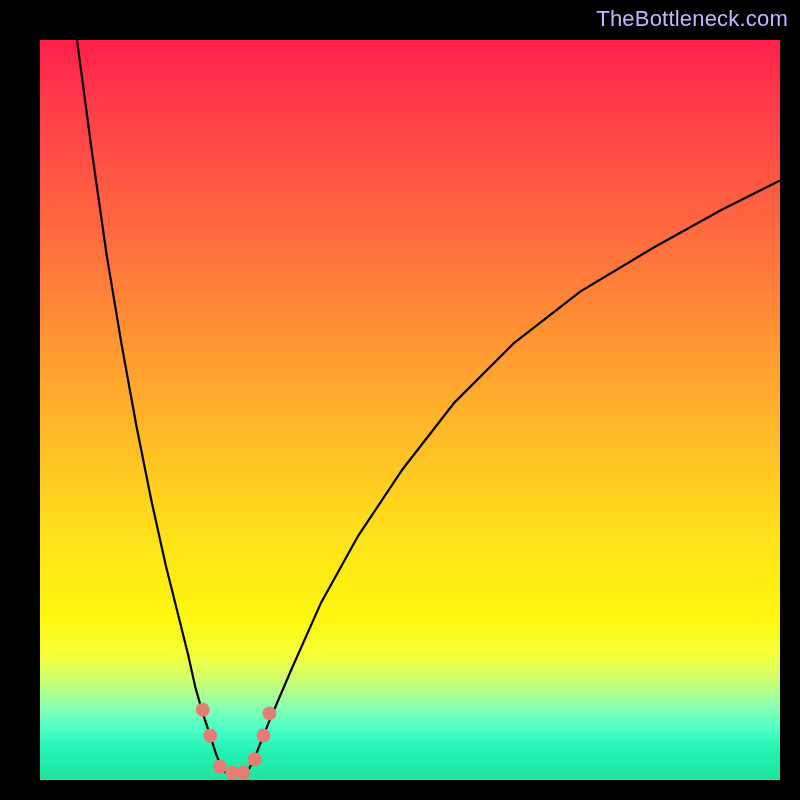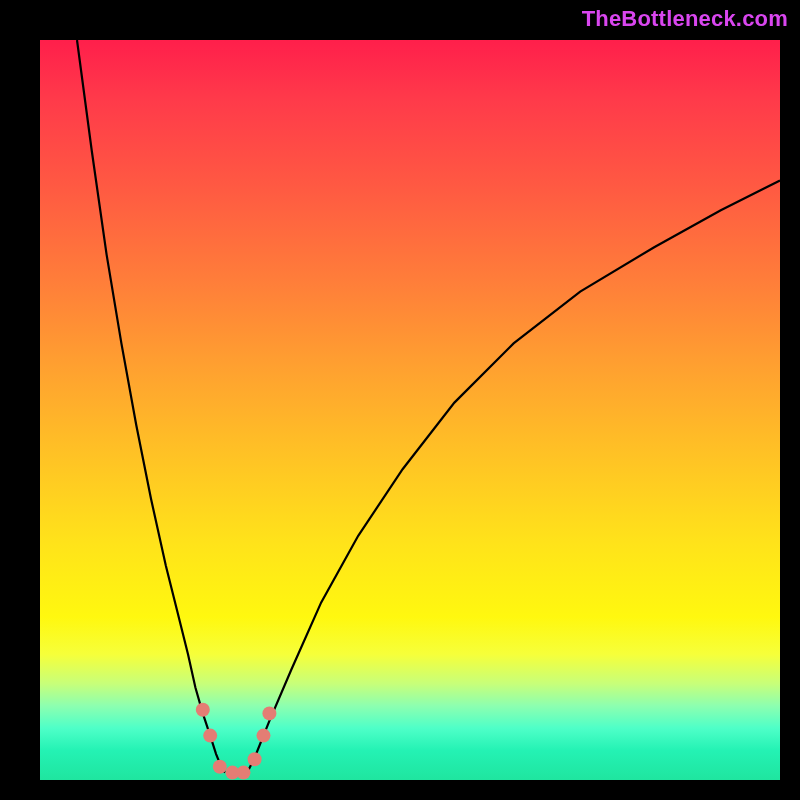--- a/index.html
+++ b/index.html
@@ -38,24 +38,24 @@
       #c7ff7a 87%,
       #8cffb0 90%,
       #4effc8 93%,
       #24f2b4 96%,
       #1fe59f 100%);
   }
   .watermark {
     position: absolute;
     top: 6px;
     right: 12px;
-    color: #d946ef;
+    color: #c4b5fd;
     font-size: 22px;
     letter-spacing: 0.2px;
-    font-weight: 700;
+    font-weight: 400;
   }
   svg.curves {
     position: absolute;
     left: 0;
     top: 0;
     width: 740px;
     height: 740px;
   }
   .curve {
     fill: none;

